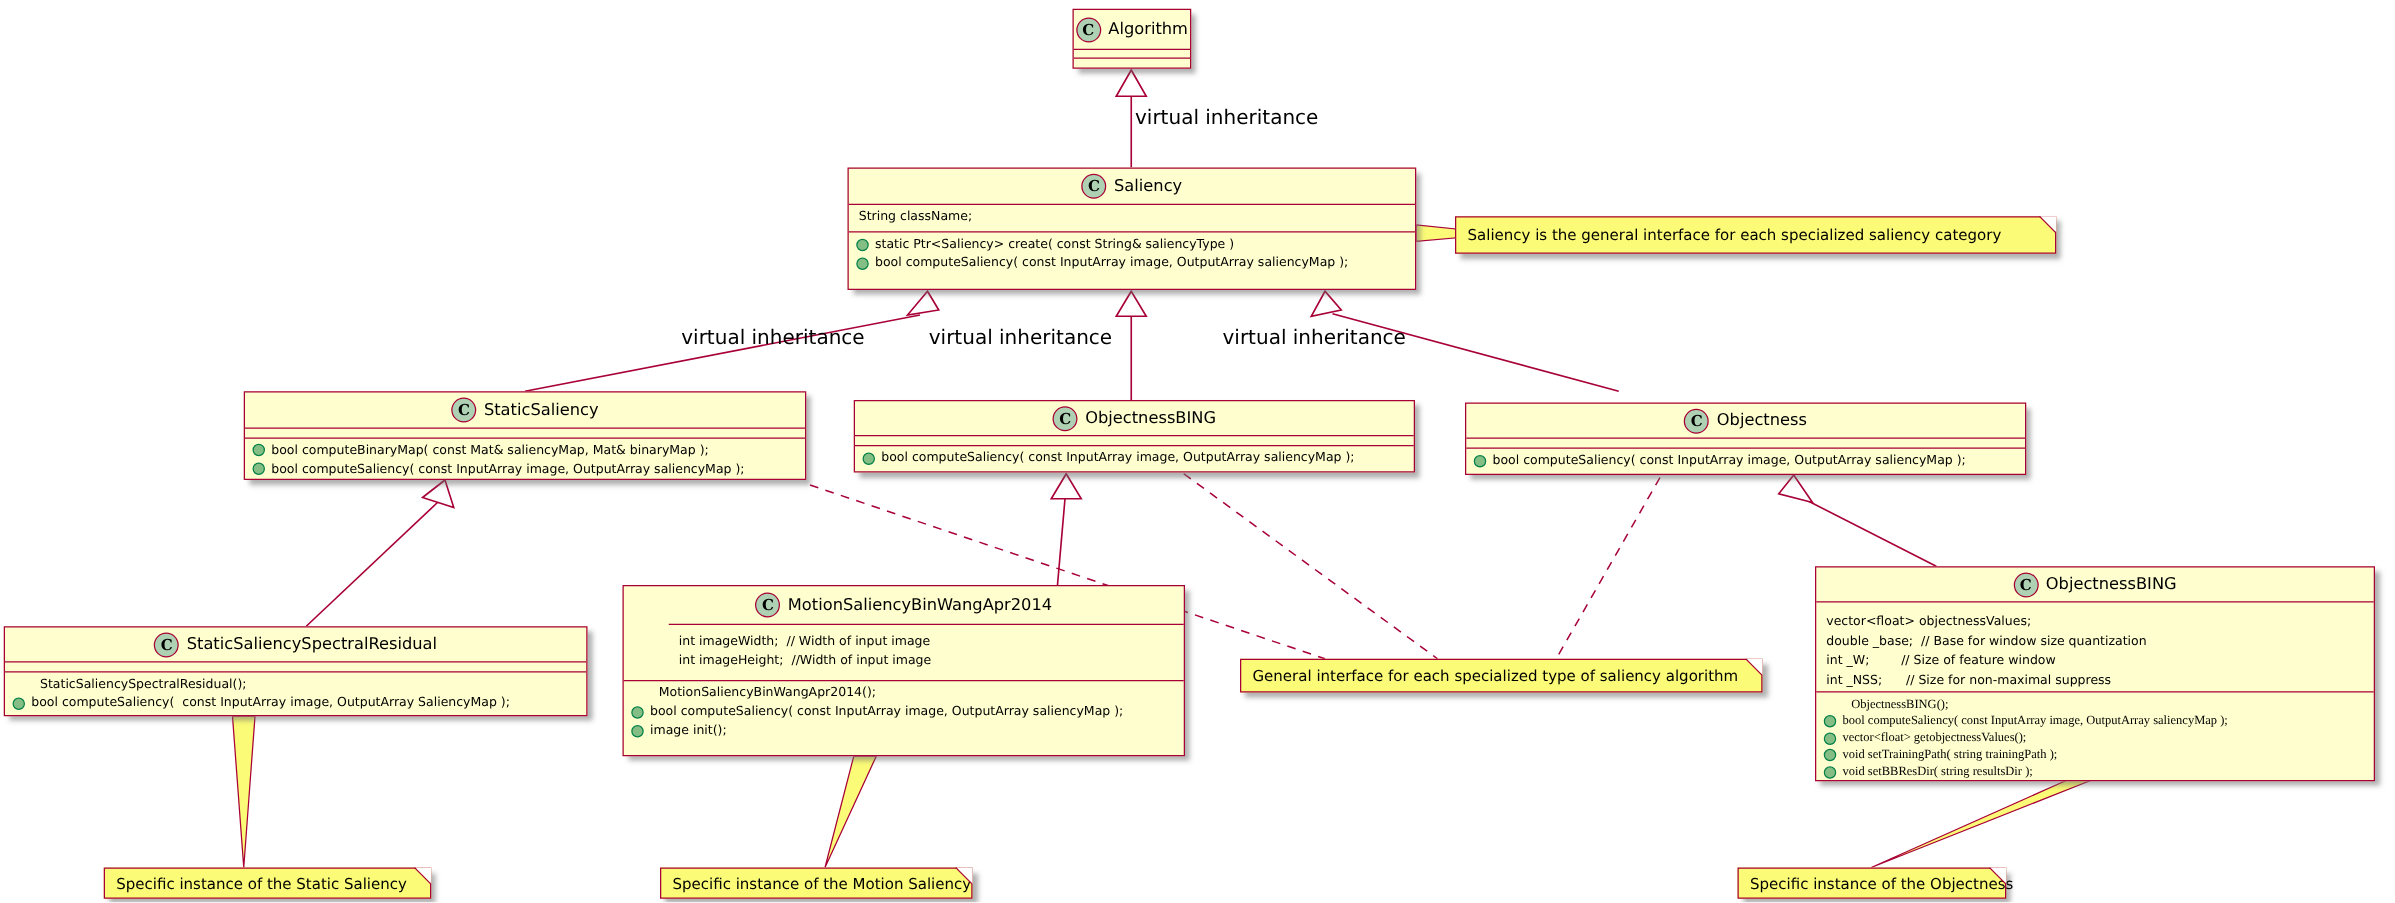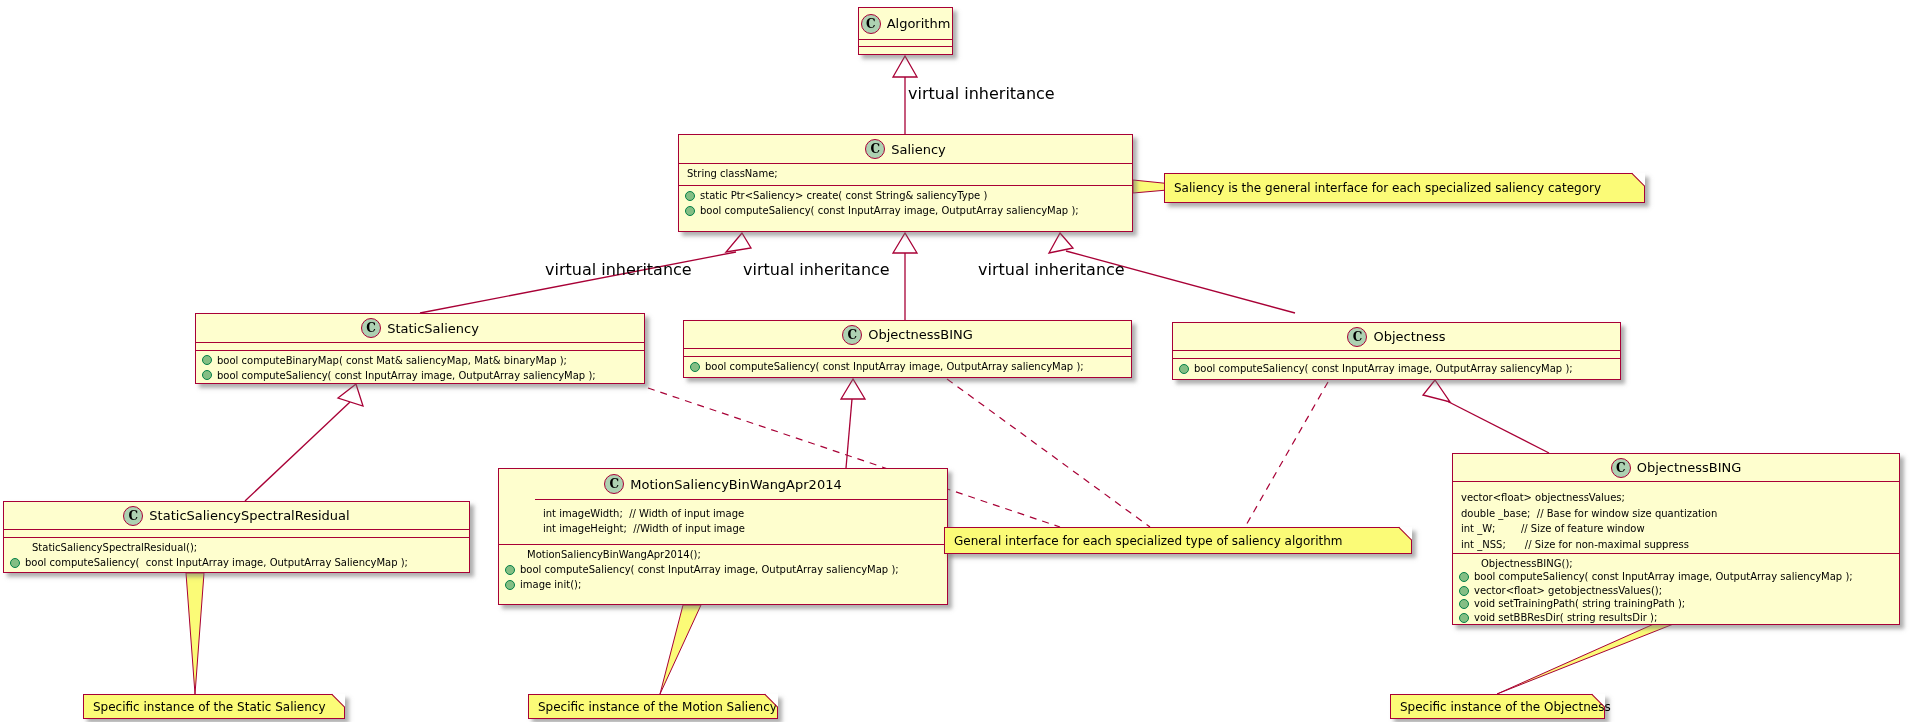--- a/index.html
+++ b/index.html
@@ -179,33 +179,33 @@
     <div class="uml-title" style="height:27px;">
       <span class="ccircle">C</span>
       <span>ObjectnessBING</span>
     </div>
     <div class="uml-sec" style="height:73px;padding:8px 0 2px;">
       <div class="mrow field" style="line-height:15.5px;height:15.5px;"><span>vector&lt;float&gt; objectnessValues;</span></div>
       <div class="mrow field" style="line-height:15.5px;height:15.5px;"><span>double _base;  // Base for window size quantization</span></div>
       <div class="mrow field" style="line-height:15.5px;height:15.5px;"><span>int _W;        // Size of feature window</span></div>
       <div class="mrow field" style="line-height:15.5px;height:15.5px;"><span>int _NSS;      // Size for non-maximal suppress</span></div>
     </div>
-    <div class="uml-sec grow" style="padding:3px 0 1px;">
+    <div class="uml-sec grow" style="padding:3px 0 1px;font-family:Liberation Serif, serif;">
       <div class="mrow ctor"><span>ObjectnessBING();</span></div>
       <div class="mrow"><span class="dot"></span><span>bool computeSaliency( const InputArray image, OutputArray saliencyMap );</span></div>
       <div class="mrow"><span class="dot"></span><span>vector&lt;float&gt; getobjectnessValues();</span></div>
       <div class="mrow"><span class="dot"></span><span>void setTrainingPath( string trainingPath );</span></div>
       <div class="mrow"><span class="dot"></span><span>void setBBResDir( string resultsDir );</span></div>
     </div>
   </div>
 
   <div class="note" style="left:1164px;top:173px;width:481px;height:30px;">
     <span>Saliency is the general interface for each specialized saliency category</span>
   </div>
-  <div class="note" style="left:944px;top:527px;width:468px;height:27px;">
+  <div class="note" style="left:992px;top:527px;width:418px;height:27px;">
     <span>General interface for each specialized type of saliency algorithm</span>
   </div>
   <div class="note" style="left:83px;top:694px;width:262px;height:25px;">
     <span>Specific instance of the Static Saliency</span>
   </div>
   <div class="note" style="left:528px;top:694px;width:250px;height:25px;">
     <span>Specific instance of the Motion Saliency</span>
   </div>
   <div class="note" style="left:1390px;top:694px;width:215px;height:25px;">
     <span>Specific instance of the Objectness</span>

